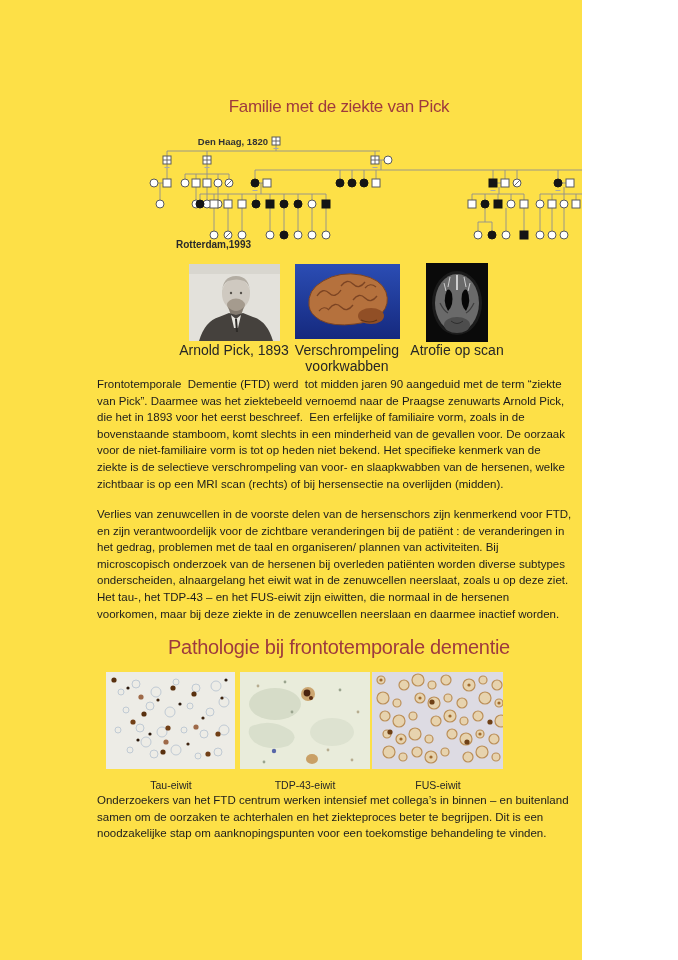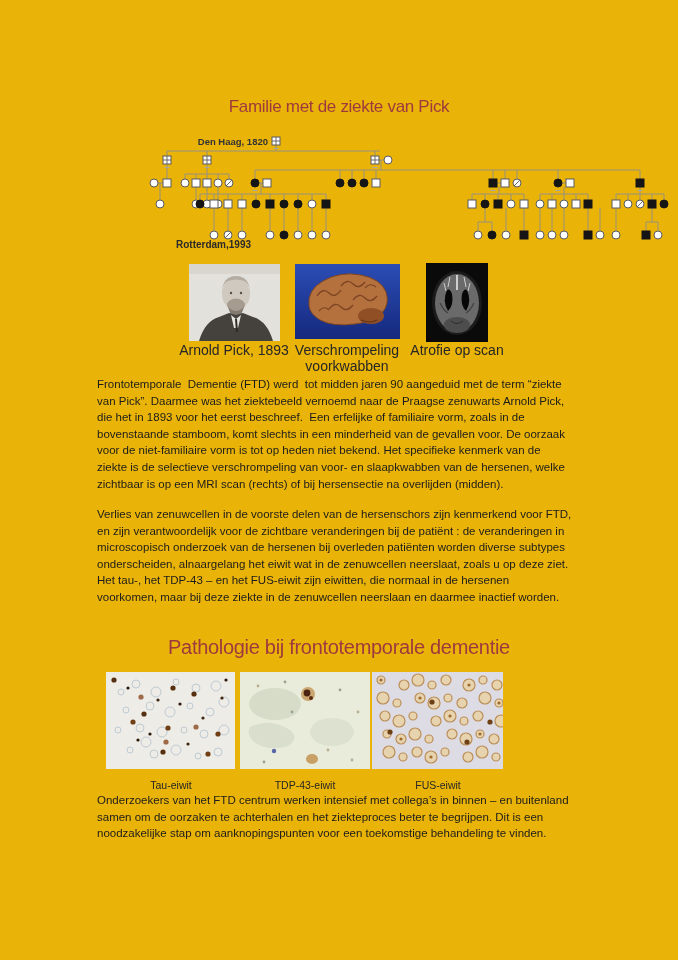--- a/index.html
+++ b/index.html
@@ -1,16 +1,16 @@
 <!DOCTYPE html>
 <html><head>
 <meta charset="utf-8">
 <style>
   html,body{margin:0;padding:0;background:#fff;}
-  .page{position:relative;width:678px;height:960px;background:#eab308;overflow:hidden;
+  .page{position:relative;width:582px;height:960px;background:#fde047;overflow:hidden;
         font-family:"Liberation Sans",sans-serif;color:#1c1c1c;}
   .title{position:absolute;left:0;width:678px;text-align:center;color:#9e3a3e;font-weight:400;}
   .title1{top:97px;font-size:17px;letter-spacing:-0.3px;}
   .title2{top:636px;font-size:20px;letter-spacing:-0.3px;}
   .ped{position:absolute;left:88px;top:130px;width:585px;height:130px;}
   .photo{position:absolute;display:block;}
   .cap{position:absolute;font-size:14px;color:#262626;text-align:center;}
   .para{position:absolute;left:79px;width:548px;font-size:11.5px;line-height:16.6px;color:#1c1c1c;}
   .tline{white-space:pre;margin-left:18px;}
   .mcap{position:absolute;font-size:10.5px;color:#262626;text-align:center;margin-top:7px;}
@@ -266,20 +266,21 @@
       <div class="tline">van Pick”. Daarmee was het ziektebeeld vernoemd naar de Praagse zenuwarts Arnold Pick,</div>
       <div class="tline">die het in 1893 voor het eerst beschreef.  Een erfelijke of familiaire vorm, zoals in de</div>
       <div class="tline">bovenstaande stamboom, komt slechts in een minderheid van de gevallen voor. De oorzaak</div>
       <div class="tline">voor de niet-familiaire vorm is tot op heden niet bekend. Het specifieke kenmerk van de</div>
       <div class="tline">ziekte is de selectieve verschrompeling van voor- en slaapkwabben van de hersenen, welke</div>
       <div class="tline">zichtbaar is op een MRI scan (rechts) of bij hersensectie na overlijden (midden).</div>
     </div>
   <div class="para" style="top:506px">
       <div class="tline">Verlies van zenuwcellen in de voorste delen van de hersenschors zijn kenmerkend voor FTD,</div>
       <div class="tline">en zijn verantwoordelijk voor de zichtbare veranderingen bij de patiënt : de veranderingen in</div>
+      <div class="tline">het gedrag, problemen met de taal en organiseren/ plannen van activiteiten. Bij</div>
       <div class="tline">microscopisch onderzoek van de hersenen bij overleden patiënten worden diverse subtypes</div>
       <div class="tline">onderscheiden, alnaargelang het eiwit wat in de zenuwcellen neerslaat, zoals u op deze ziet.</div>
       <div class="tline">Het tau-, het TDP-43 – en het FUS-eiwit zijn eiwitten, die normaal in de hersenen</div>
       <div class="tline">voorkomen, maar bij deze ziekte in de zenuwcellen neerslaan en daarmee inactief worden.</div>
     </div>
 
   <div class="title title2">Pathologie bij frontotemporale dementie</div>
 
   <svg id="m1" class="photo" style="left:106px;top:672px" width="129" height="97" viewBox="0 0 129 97">
       <rect width="129" height="97" fill="#edece6"></rect>

